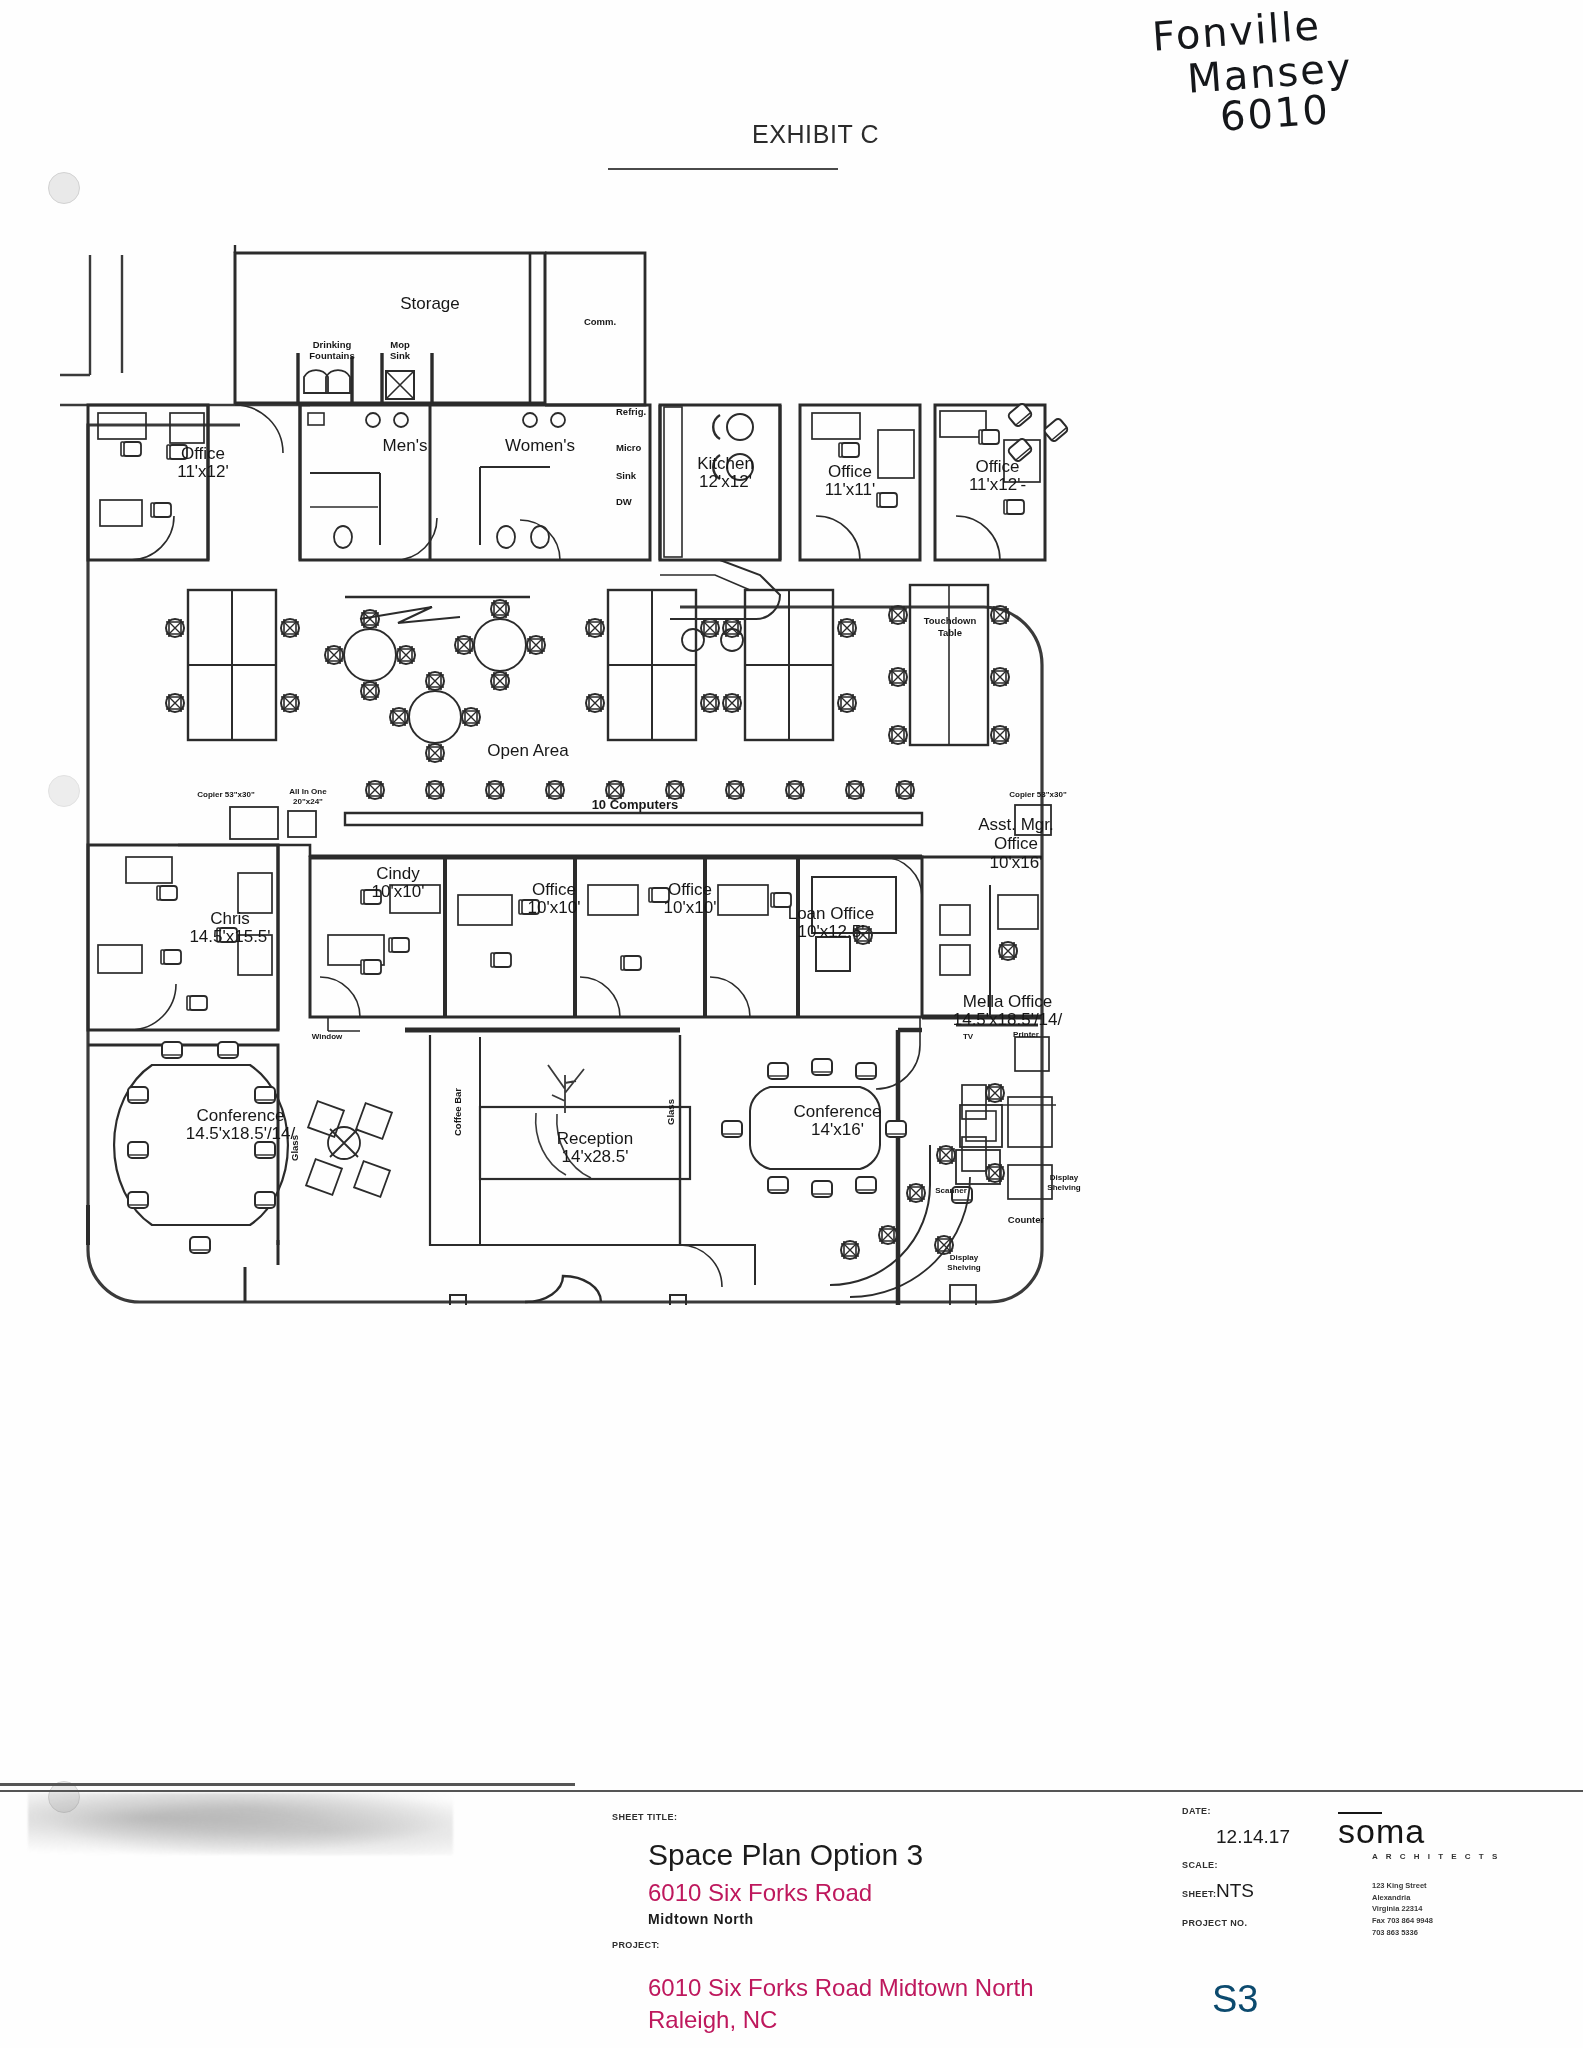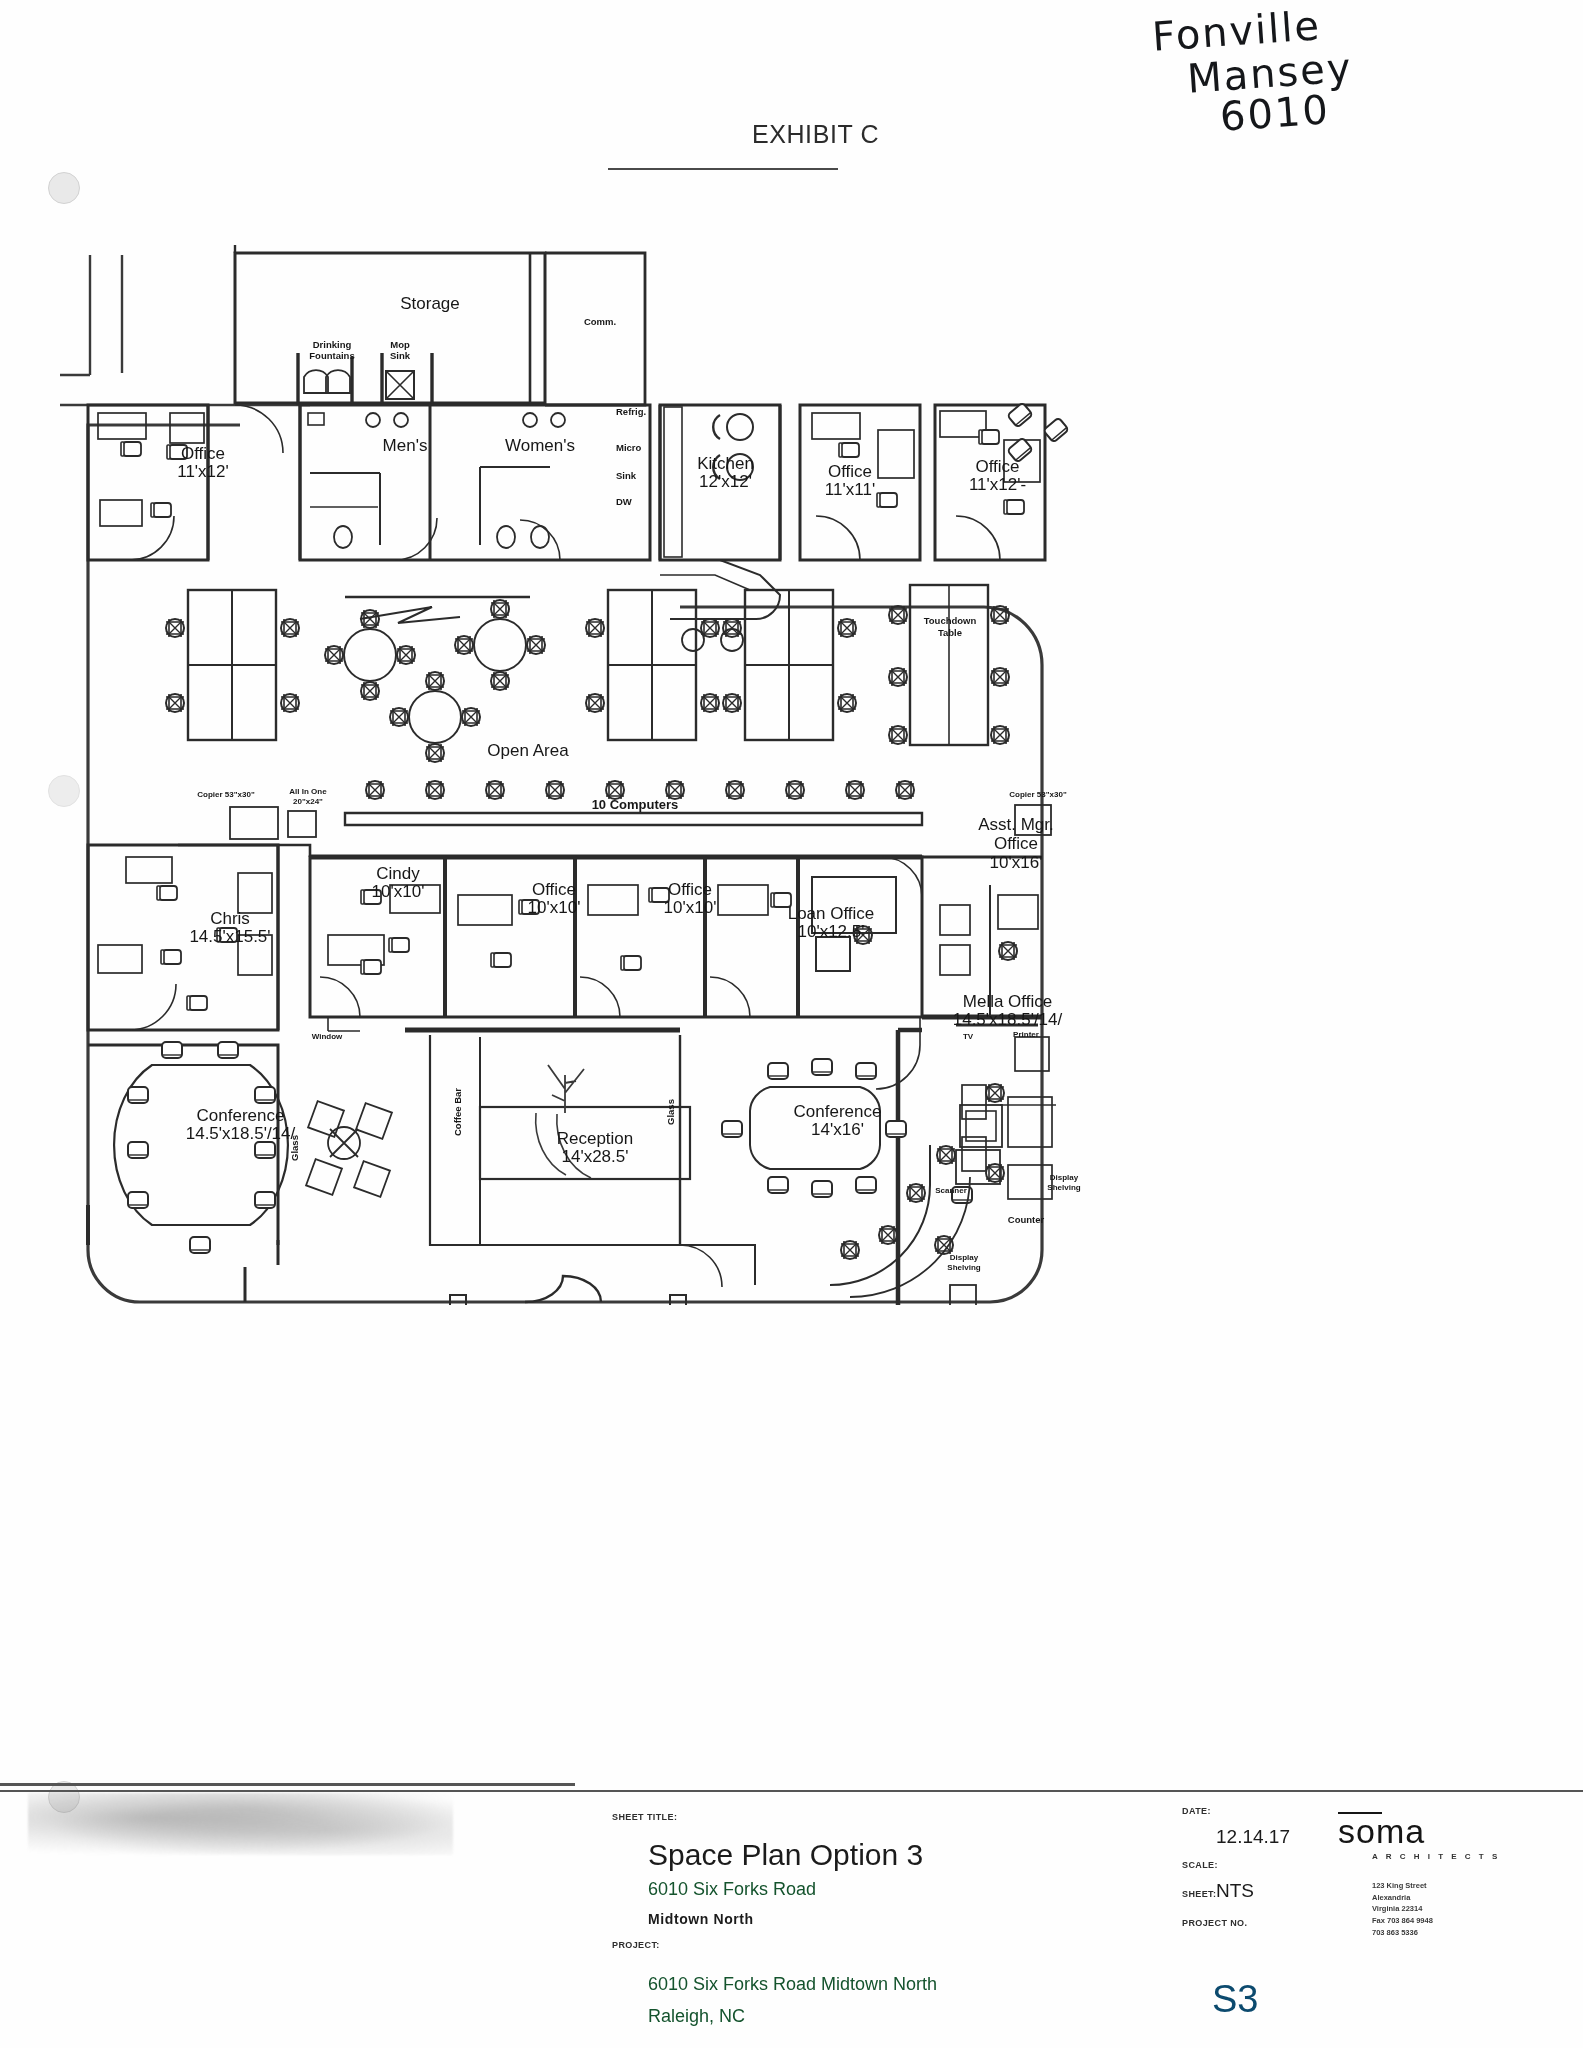--- a/index.html
+++ b/index.html
@@ -49,21 +49,21 @@
   .logo-smudge{
     position:absolute;background:
       radial-gradient(ellipse at 30% 40%, rgba(120,120,120,.40) 0%, rgba(160,160,160,.18) 45%, rgba(255,255,255,0) 72%),
       radial-gradient(ellipse at 70% 60%, rgba(140,140,140,.34) 0%, rgba(255,255,255,0) 65%),
       radial-gradient(ellipse at 52% 25%, rgba(110,110,110,.22) 0%, rgba(255,255,255,0) 70%);
     filter:blur(1px);
   }
   .brand{position:absolute;font-size:47px;font-weight:700;color:#111;letter-spacing:-1px;}
   .tb-cap{position:absolute;font-size:9px;font-weight:700;color:#2e2e2e;letter-spacing:.4px;}
   .tb-big{position:absolute;font-size:30px;color:#1b1b1b;font-weight:400;}
-  .tb-med{position:absolute;font-size:18px;color:#14532d;font-weight:400;}
+  .tb-med{position:absolute;font-size:24px;color:#be185d;font-weight:400;}
   .tb-small{position:absolute;font-size:14px;color:#1b1b1b;font-weight:700;letter-spacing:.6px;}
   .tb-val{position:absolute;font-size:19px;color:#1b1b1b;font-weight:400;}
   .tb-sheet{position:absolute;font-size:38px;color:#0c4a6e;font-weight:400;}
   .soma{position:absolute;font-size:34px;color:#151515;font-weight:400;letter-spacing:1px;}
   .soma-bar{position:absolute;height:2px;background:#151515;}
   .soma-sub{position:absolute;font-size:8px;color:#333;letter-spacing:3px;font-weight:700;}
   .soma-addr{position:absolute;font-size:7.5px;color:#3a3a3a;line-height:1.55;font-weight:700;}
 </style>
 </head>
 <body>

